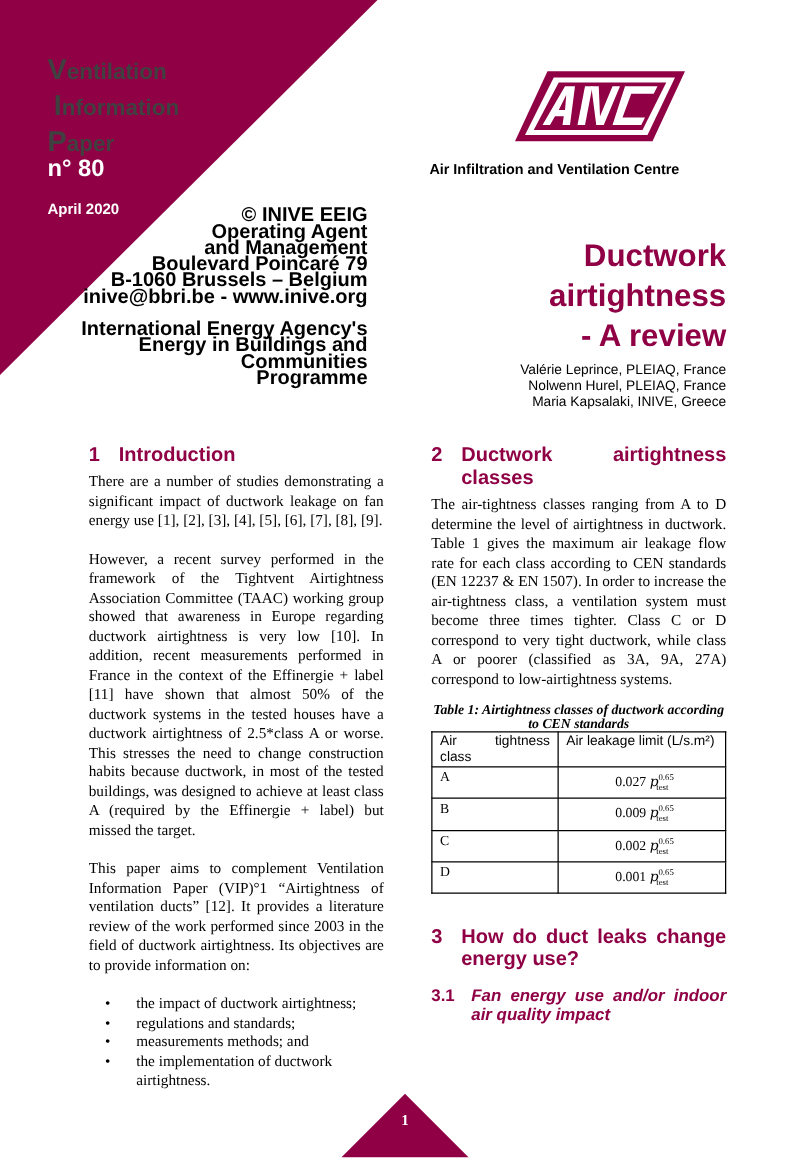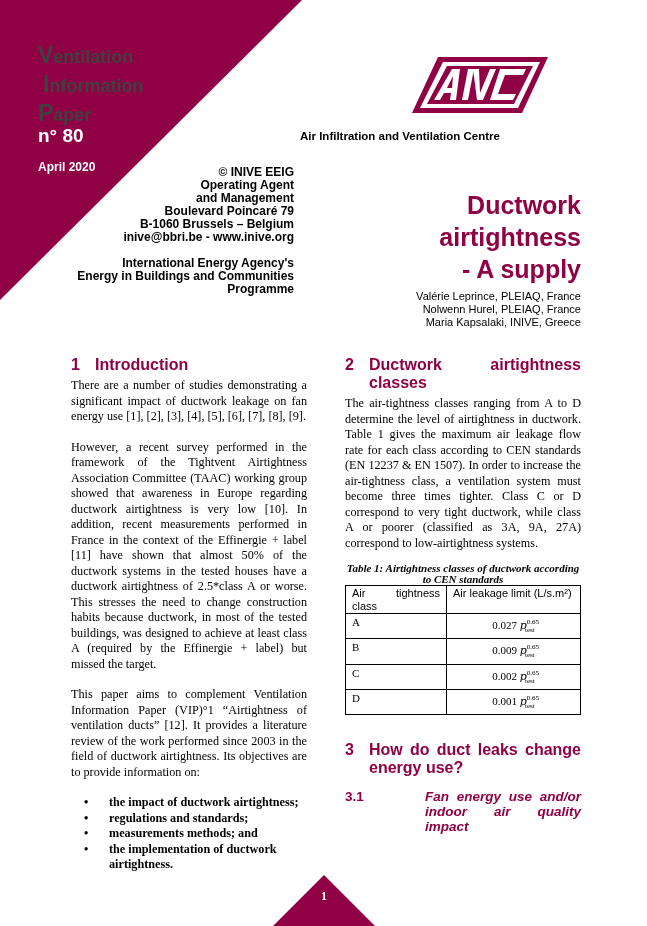--- a/index.html
+++ b/index.html
@@ -10,38 +10,38 @@
     border-top: 300px solid #8f0045; border-right: 302px solid transparent; }
   .vip-title { left: 38px; top: 42px; color: #404040; font-family: "Liberation Sans", sans-serif;
     font-weight: bold; font-size: 18px; line-height: 27px; }
   .vip-title .big { font-size: 23px; }
   .vip-line { display: block; white-space: nowrap; }
   .vip-num { left: 38px; top: 125px; color:#fff; font-family:"Liberation Sans", sans-serif;
     font-size: 19px; font-weight: bold; }
   .vip-date { left: 38px; top: 160px; color:#fff; font-family:"Liberation Sans", sans-serif;
     font-size: 12px; font-weight: bold; }
   .org-block { right: 353px; top: 166px; text-align: right; font-family:"Liberation Sans", sans-serif;
-    font-weight: bold; font-size: 12px; line-height: 13px; margin-left: 38px; }
+    font-weight: bold; font-size: 16px; line-height: 13px; margin-left: 38px; }
   .org-block .gap { height: 13px; }
   .logo { left: 410px; top: 55px; width: 140px; height: 60px; }
-  .aivc-name { left: 300px; width: 287px; text-align: left; top: 130px;
+  .aivc-name { left: 300px; width: 287px; text-align: center; top: 130px;
     font-family:"Liberation Sans", sans-serif; font-weight: bold; font-size: 11.5px; }
   .doc-title { right: 66px; top: 157px; text-align: right; color: #8f0045;
     font-family:"Liberation Sans", sans-serif; font-weight: bold; font-size: 25px; line-height: 32px; margin-top: 32px; }
   .authors { right: 66px; top: 290px; text-align: right; font-family:"Liberation Sans", sans-serif;
     font-size: 11px; line-height: 13px; }
   .col { width: 236px; font-size: 12.2px; line-height: 15.5px; text-align: justify; }
   .col p { margin: 0 0 15px 0; }
   .h1 { color: #8f0045; font-family:"Liberation Sans", sans-serif; font-weight: bold;
     font-size: 16px; line-height: 18px; margin: 0 0 4px 0; display: flex; }
   .h1 .num { width: 24px; flex: none; }
   .h2 { color: #8f0045; font-family:"Liberation Sans", sans-serif; font-weight: bold; font-style: italic;
     font-size: 13.5px; line-height: 15px; margin: 0 0 3px 0; display: flex; }
   .h2 .num { width: 32px; flex: none; font-style: normal; }
-  ul.bullets { margin: 0; padding: 0 0 0 38px; list-style: none; font-weight: bold; }
+  ul.bullets { margin: 0; padding: 0 0 0 38px; list-style: none; }
   ul.bullets li { position: relative; text-align: left; margin: 0 0 0 0; }
   ul.bullets li::before { content: "\2022"; position: absolute; left: -25px; }
   .caption { font-style: italic; font-weight: bold; text-align: center; font-size: 11px; line-height: 11px; margin: 0 0 0 0; }
   table.cls { border-collapse: collapse; width: 236px; font-size: 11px; }
   table.cls td { border: 1px solid #000; vertical-align: top; padding: 1px 6px 0 6px; }
   table.cls td.hdr { font-family:"Liberation Sans", sans-serif; line-height: 13px; }
   table.cls tr.row td { height: 22px; }
   table.cls td.val { text-align: center; }
   .math sup, .math sub { font-size: 7px; }
   .math i { font-family: "DejaVu Serif", serif; font-size: 11px; }
@@ -85,21 +85,21 @@
     <polygon points="63,14 69,14 70,38 80,14 86,14 73,45 67,45"></polygon>
     <polygon points="90,14 116,14 113,20 95,20 88,39 106,39 103,45 80,45"></polygon>
   </g>
   <polygon points="37,33 43,21 42,33" fill="#8f0045"></polygon>
 </svg>
 <div class="abs aivc-name">Air Infiltration and Ventilation Centre</div>
 
 <div class="abs doc-title">
   <div>Ductwork</div>
   <div>airtightness</div>
-  <div>- A supply</div>
+  <div>- A review</div>
 </div>
 
 <div class="abs authors">
   <div>Valérie Leprince, PLEIAQ, France</div>
   <div>Nolwenn Hurel, PLEIAQ, France</div>
   <div>Maria Kapsalaki, INIVE, Greece</div>
 </div>
 
 <div class="abs col" style="left:71px; top:356px;">
   <div class="h1">
@@ -146,20 +146,20 @@
       <td>D</td>
       <td class="val math"><span>0.001</span> <i>p</i><sup>0.65</sup><sub style="margin-left:-14px;">test</sub></td>
     </tr>
   </tbody>
     </table>
 
   <div class="h1" style="margin-top:26px;">
     <span class="num">3</span>
     <span>How do duct leaks change energy use?</span>
   </div>
-  <div class="h2" style="margin-top:12px;gap:48px;">
+  <div class="h2" style="margin-top:12px;">
     <span class="num">3.1</span>
     <span>Fan energy use and/or indoor air quality impact</span>
   </div>
 </div>
 
 <div class="abs pg-tri"></div>
 <div class="abs pg-num">1</div>
 
 </body></html>

